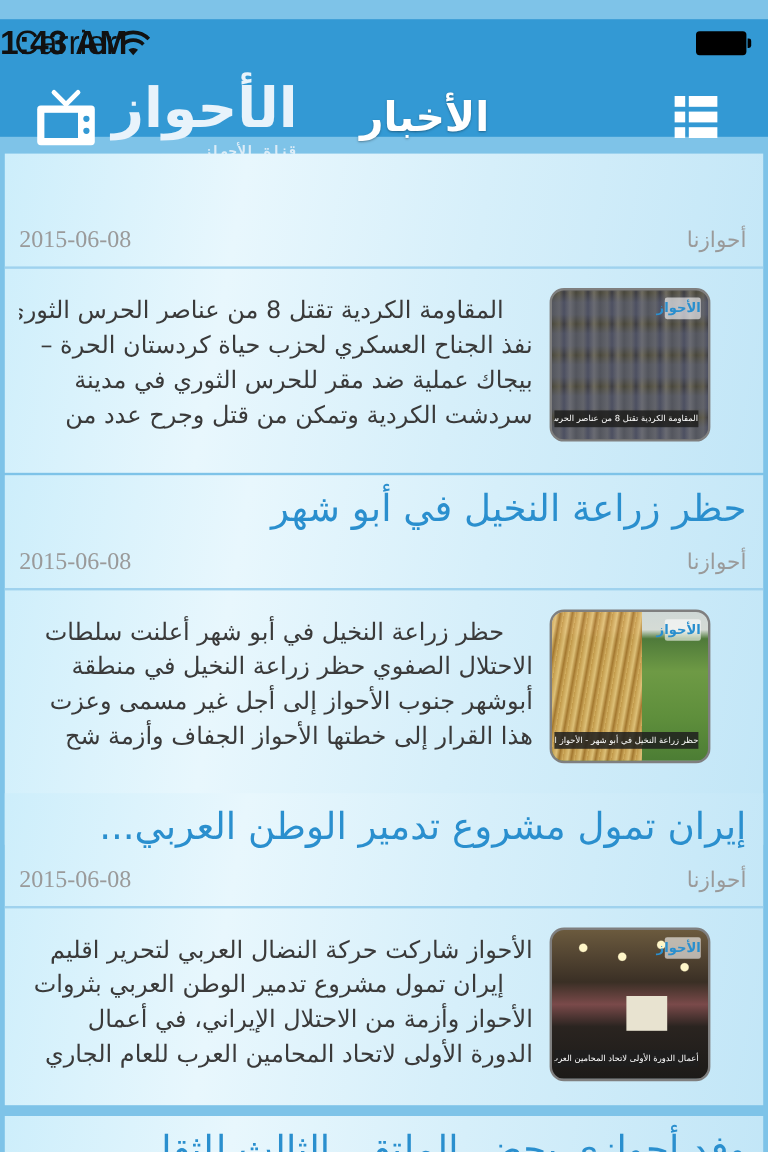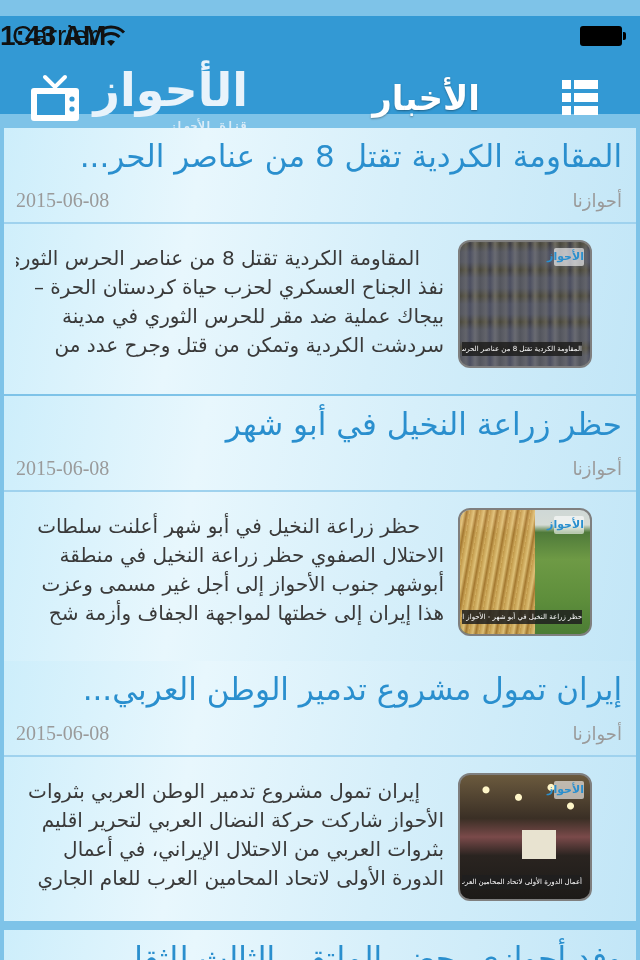--- a/index.html
+++ b/index.html
@@ -36,21 +36,21 @@
     font-size: 46px; line-height: 52px; text-align: center;
     color: #e8f3fb; direction: rtl; letter-spacing: -2px;
   }
   .logo-sub {
     position: absolute; left: 0; top: 54px; width: 136px; height: 18px;
     font-size: 12px; line-height: 18px; text-align: right;
     color: #dcecf7; direction: rtl; font-weight: bold; font-family: Liberation Mono, monospace;
   }
   .nav-title {
     position: absolute; left: 300px; top: 14px; width: 180px; height: 56px;
-    font-size: 34px; font-weight: bold; line-height: 56px; text-align: right;
+    font-size: 34px; font-weight: bold; line-height: 56px; text-align: left;
     color: #fff; direction: rtl;
     text-shadow: 0 1px 2px rgba(0,0,0,0.35);
   }
   .menu-button { position: absolute; left: 562px; top: 24px; width: 36px; height: 36px; cursor: pointer; }
 
   .feed { position: absolute; left: 0; top: 125px; width: 640px; height: 835px; overflow: hidden; }
   .card {
     position: absolute; left: 4px; width: 632px;
     background: linear-gradient(100deg, #cdeefb 0%, #e8f7fd 30%, #d6effa 60%, #c2e6f7 100%);
   }
@@ -140,23 +140,20 @@
       <rect x="12" y="13" width="24" height="9" fill="#fff"></rect>
       <rect x="0" y="26" width="9" height="9" fill="#fff"></rect>
       <rect x="12" y="26" width="24" height="9" fill="#fff"></rect>
     </svg>
   </div>
 </div>
 
 <div class="feed">
 
   <div class="card" style="top:3px;height:266px;">
-    <div class="card-title-row">
-      <div class="card-title">المقاومة الكردية تقتل 8 من عناصر الحر...</div>
-    </div>
     <div class="card-meta-row">
       <span class="card-source">أحوازنا</span>
       <span class="card-date">2015-06-08</span>
     </div>
     <div class="card-body">
       <div class="card-thumb" style="background:
              repeating-linear-gradient(90deg, #4b4a3e 0px, #6d6a5b 6px, #3c3d46 10px, #7d7a6c 15px, #4b4a3e 20px),
              #55524a;">
         <div style="position:absolute;left:0;top:0;width:100%;height:100%;background:repeating-linear-gradient(0deg, rgba(90,95,120,0.55) 0px, rgba(90,95,120,0.55) 10px, rgba(60,55,45,0.2) 18px, rgba(90,95,120,0.55) 26px);"></div>
         <div class="thumb-logo">الأحواز</div>
@@ -183,21 +180,21 @@
       <div class="card-thumb" style="background:
              linear-gradient(180deg, #cfd8d6 0%, #d5dbd5 12%, #4f7a3a 18%, #6e9a45 40%, #5f8f3c 70%, #4c7d34 100%);">
         <div style="position:absolute;left:0;top:0;width:58%;height:100%;background:repeating-linear-gradient(100deg, #c79a4a 0px, #e3c27a 4px, #a7772f 7px, #d8b062 10px);opacity:0.95;"></div>
         <div class="thumb-logo">الأحواز</div>
         <div class="thumb-caption">حظر زراعة النخيل في أبو شهر - الأحواز العربية</div>
       </div>
       <div class="card-excerpt">
         <p style="padding-right:24px;">حظر زراعة النخيل في أبو شهر  أعلنت سلطات</p>
         <p>الاحتلال الصفوي حظر زراعة النخيل في منطقة</p>
         <p>أبوشهر جنوب الأحواز إلى أجل غير مسمى وعزت</p>
-        <p>هذا إيران إلى خطتها لمواجهة الجفاف وأزمة شح</p>
+        <p>هذا القرار إلى خطتها الأحواز الجفاف وأزمة شح</p>
       </div>
     </div>
   </div>
 
   <div class="card" style="top:536px;height:260px;">
     <div class="card-title-row">
       <div class="card-title">إيران تمول مشروع تدمير الوطن العربي...</div>
     </div>
     <div class="card-meta-row">
       <span class="card-source">أحوازنا</span>
@@ -208,23 +205,23 @@
              radial-gradient(circle at 20% 12%, #fff6c8 0 3px, transparent 4px),
              radial-gradient(circle at 45% 18%, #fff6c8 0 3px, transparent 4px),
              radial-gradient(circle at 70% 10%, #fff6c8 0 3px, transparent 4px),
              radial-gradient(circle at 85% 25%, #fff6c8 0 3px, transparent 4px),
              linear-gradient(180deg, #6b5a3e 0%, #3a2f25 35%, #7a4a4a 50%, #2a2420 65%, #1c1a18 100%);">
         <div style="position:absolute;left:48%;top:44%;width:26%;height:24%;background:#e8e3d0;"></div>
         <div class="thumb-logo">الأحواز</div>
         <div class="thumb-caption">أعمال الدورة الأولى لاتحاد المحامين العرب</div>
       </div>
       <div class="card-excerpt">
+        <p>الأحواز  شاركت حركة النضال العربي لتحرير اقليم</p>
         <p style="padding-right:24px;">إيران تمول مشروع تدمير الوطن العربي بثروات</p>
-        <p>الأحواز  شاركت حركة النضال العربي لتحرير اقليم</p>
-        <p>بثروات العربي من الاحتلال الإيراني، في أعمال</p>
+        <p>الأحواز وأزمة من الاحتلال الإيراني، في أعمال</p>
         <p>الدورة الأولى لاتحاد المحامين العرب للعام الجاري</p>
       </div>
     </div>
   </div>
 
   <div class="card" style="top:805px;height:60px;">
     <div class="card-title-row">
       <div class="card-title">وفد أحوازي يحضر الملتقى الثالث للثقا...</div>
     </div>
   </div>

